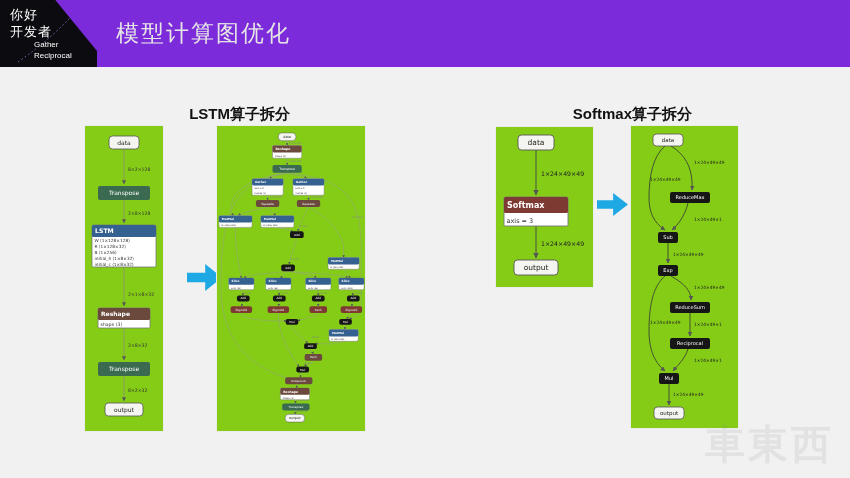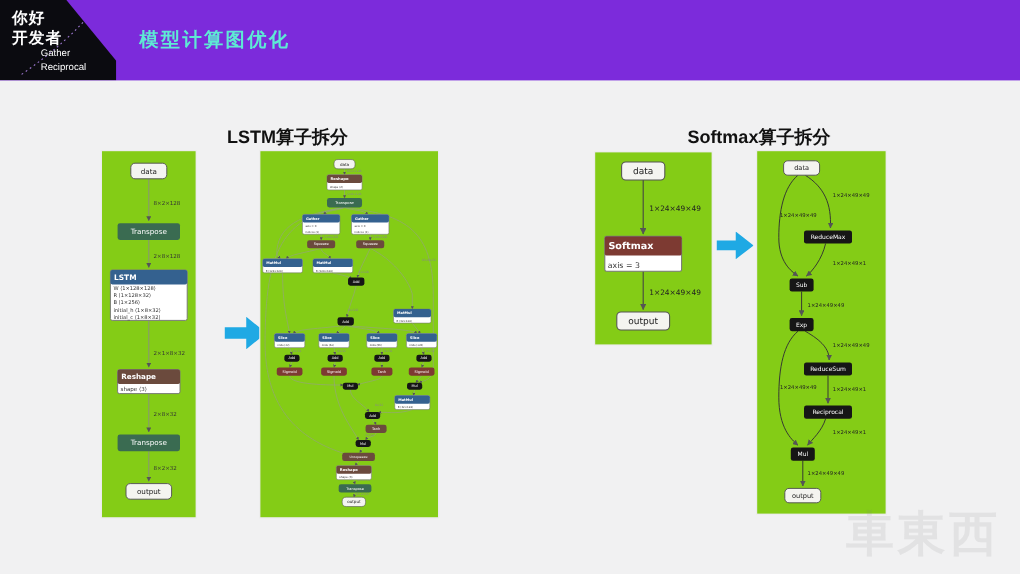--- a/index.html
+++ b/index.html
@@ -7,27 +7,27 @@
     width:850px;height:478px;position:relative;overflow:hidden;
     background:#f1f1f2;
     font-family:"Liberation Sans","DejaVu Sans",sans-serif;
   }
   
   .header{position:absolute;left:0;top:0;width:850px;height:67px;background:#7c2bdb;}
   .logo{
     position:absolute;left:0;top:0;width:97px;height:67px;background:#0b0b10;
     clip-path:polygon(0 0,57% 0,100% 76%,100% 100%,0 100%);
   }
-  .logo-cn{position:absolute;left:10px;top:7px;color:#fff;font-size:13px;font-weight:bold;
+  .logo-cn{position:absolute;left:10px;top:7px;color:#fff;font-size:13px;font-weight:normal;
     line-height:1.3;letter-spacing:1px;z-index:3;}
   .logo-en{position:absolute;left:34px;bottom:5px;color:#fff;font-size:8px;line-height:1.35;z-index:3;}
   .logo-arc{position:absolute;left:0;top:0;width:97px;height:67px;z-index:2;}
   .page-title{
     position:absolute;left:116px;top:0;height:67px;line-height:67px;margin:0;
-    color:#5eead4;font-size:16px;font-weight:bold;letter-spacing:2px;
+    color:#e5e5e5;font-size:23px;font-weight:normal;letter-spacing:2px;
   }
   
   .sec-title{position:absolute;margin:0;font-size:15px;font-weight:bold;color:#111;
     width:160px;text-align:right;}
   #sec-lstm{left:130px;top:105px;}
   #sec-softmax{left:532px;top:105px;}
   
   .card{position:absolute;background:#84cc16;box-shadow:0 0 0 1px #ebebeb;}
   #card-lstm-before{left:85px;top:126px;width:78px;height:305px;}
   #card-lstm-after{left:217px;top:126px;width:148px;height:305px;}

